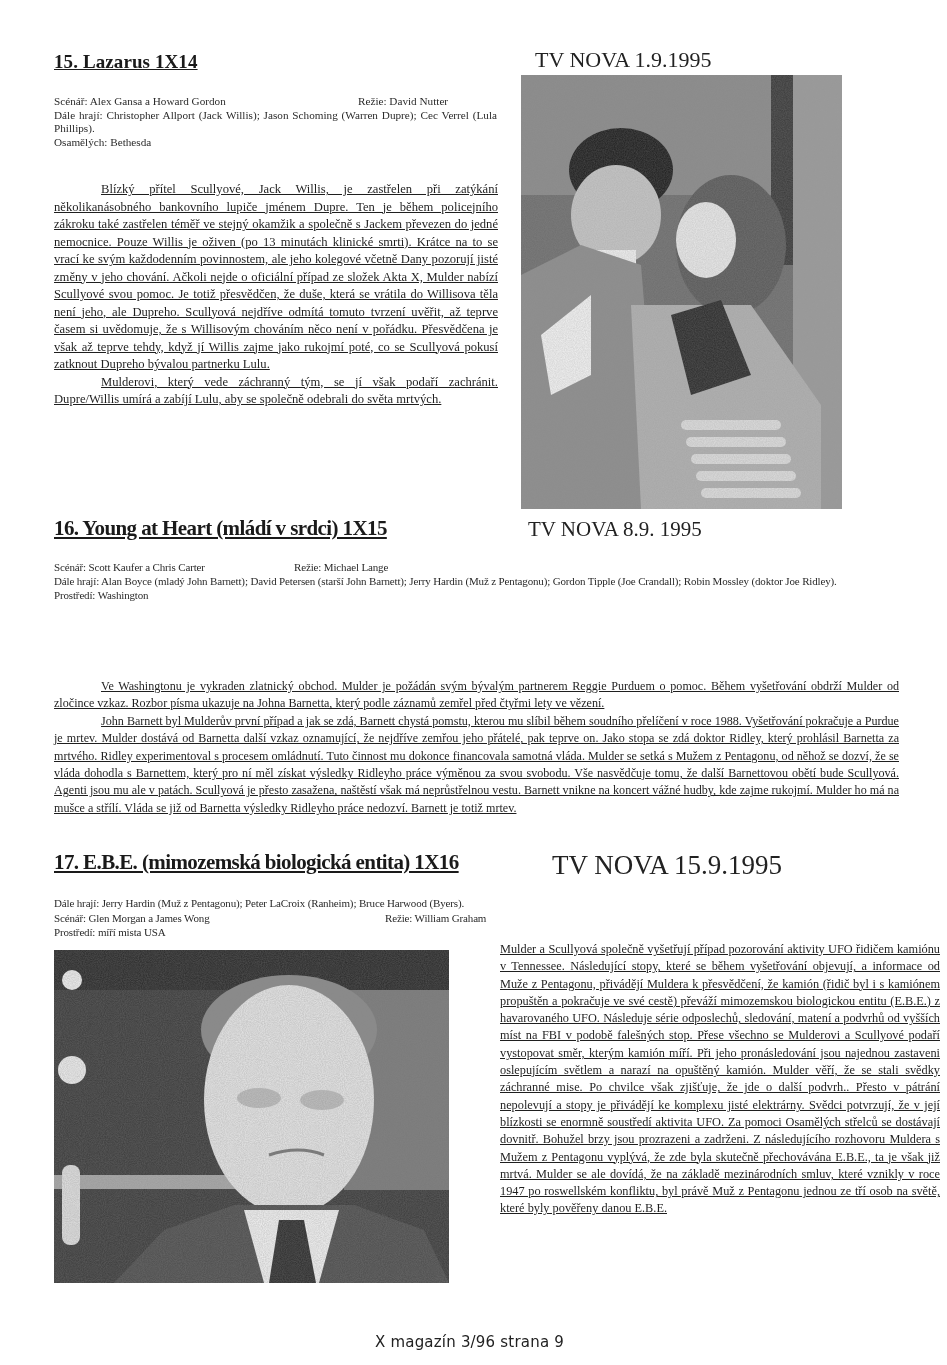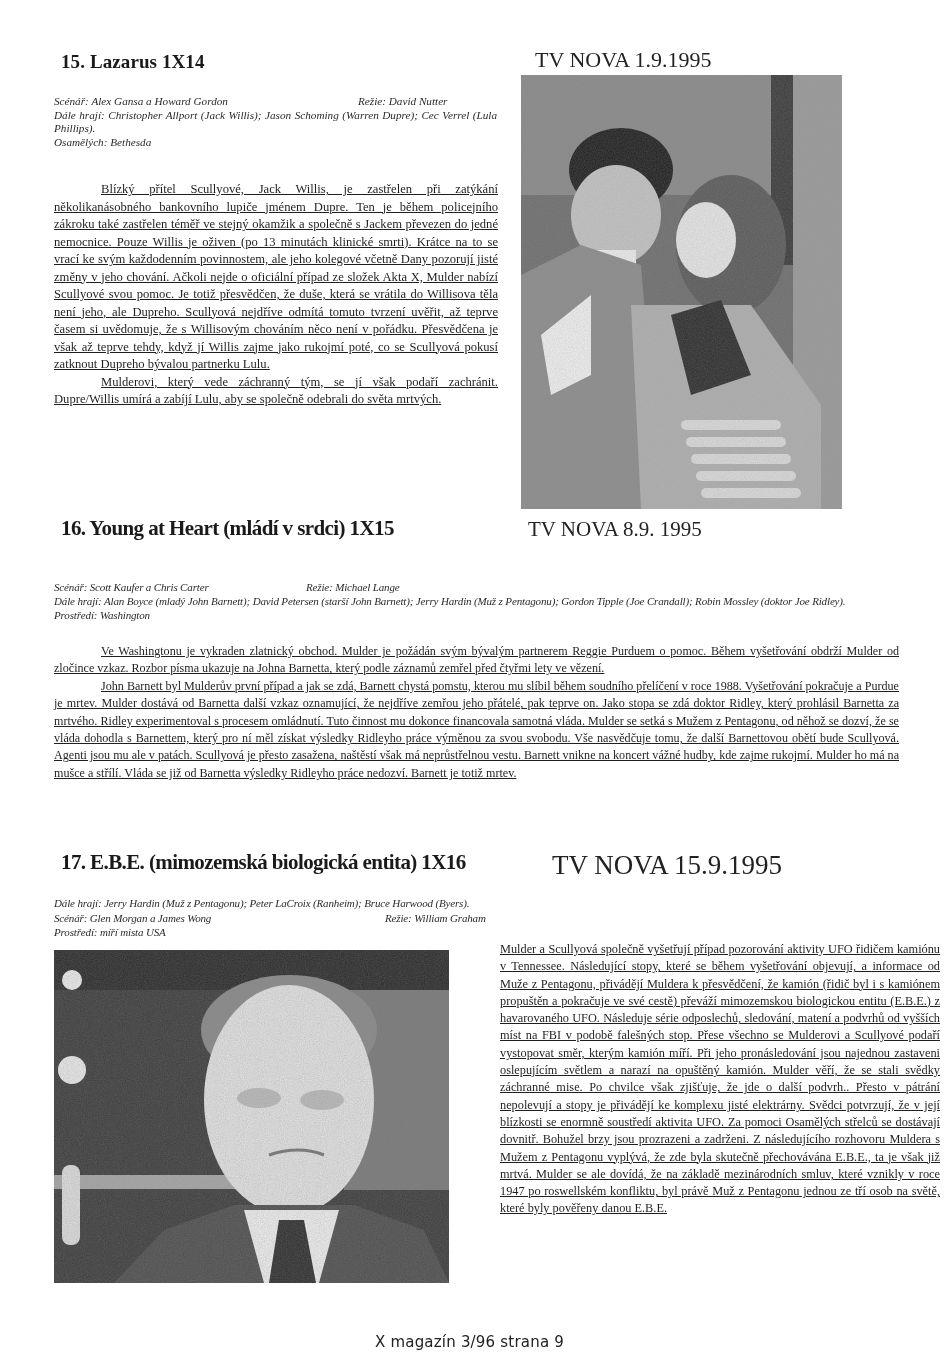--- a/index.html
+++ b/index.html
@@ -1,25 +1,25 @@
 <!DOCTYPE html>
 <html><head>
 <meta charset="utf-8">
 <style>
   html, body { margin:0; padding:0; background:#ffffff; }
   body { width:947px; height:1365px; position:relative; overflow:hidden; font-family:"Liberation Serif", serif; color:#1a1a1a; }
   .abs { position:absolute; }
-  .ep-title { font-weight:bold; font-size:19px; letter-spacing:0.1px; white-space:nowrap;margin-left:7px; }
+  .ep-title { font-weight:bold; font-size:19px; text-decoration:underline; letter-spacing:0.1px; white-space:nowrap; }
   .broadcast { font-size:21px; white-space:nowrap; color:#222; }
-  .credits { font-size:11.2px; line-height:13.6px; color:#2a2a2a;font-style:italic; }
+  .credits { font-size:11.2px; line-height:13.6px; color:#2a2a2a; }
   .credits .row { white-space:nowrap; }
   .credits .wrap { white-space:normal; text-align:justify; }
   .body-text { font-size:12.6px; line-height:17.5px; text-align:justify; color:#1f1f1f;text-decoration:underline; }
   .body-text p { margin:0; text-indent:47px; }
-  .body-text.s2 { font-size:12.1px; line-height:17.4px; }
+  .body-text.s2 { font-size:12.1px; line-height:17.4px;margin-top:35px; }
   .body-text.s2 p { text-indent:47px; }
   .body-text.s3 { font-size:12.3px; line-height:17.3px; }
   .body-text.s3 p { text-indent:0; }
   .photo { background:#555; overflow:hidden; }
   .photo svg { display:block; width:100%; height:100%; }
   .footer { font-family:"DejaVu Sans", sans-serif; font-size:15px; letter-spacing:0.2px; color:#222; white-space:nowrap;margin-top:15px; }
 </style>
 </head>
 <body>
 
@@ -73,23 +73,23 @@
       <rect x="180" y="413" width="100" height="10" rx="5"></rect>
     </g>
     <rect width="321" height="434" filter="url(#grain1)"></rect>
   </svg>
 </div>
 
 <div class="abs ep-title" style="left:54px; top:516px; font-size:21px; letter-spacing:-0.6px;">16. Young at Heart (mládí v srdci)  1X15</div>
 <div class="abs broadcast" style="left:528px; top:517px; font-size:21px;">TV NOVA 8.9. 1995</div>
 
 <div class="abs credits" style="left:54px; top:561px; width:845px; font-size:11px; line-height:13.9px; letter-spacing:-0.15px;">
-  <div class="row" style="position:relative;margin-top:20px;">
+  <div class="row" style="position:relative;">
     <span>Scénář: Scott Kaufer a Chris Carter</span>
-    <span style="position:absolute; left:252px;">Režie: Michael Lange</span>
+    <span style="position:absolute; left:240px;">Režie: Michael Lange</span>
   </div>
   <div class="wrap" style="text-align:left;">Dále hrají: Alan Boyce (mladý John Barnett); David Petersen (starší John Barnett); Jerry Hardin (Muž z Pentagonu); Gordon Tipple (Joe Crandall); Robin Mossley (doktor Joe Ridley).</div>
   <div class="row">Prostředí: Washington</div>
 </div>
 
 <div class="abs body-text s2" style="left:54px; top:643px; width:845px;">
   <p>Ve Washingtonu je vykraden zlatnický obchod. Mulder je požádán svým bývalým partnerem Reggie Purduem o pomoc. Během vyšetřování obdrží Mulder od zločince vzkaz. Rozbor písma ukazuje na Johna Barnetta, který podle záznamů zemřel před čtyřmi lety ve vězení.</p>
   <p>John Barnett byl Mulderův první případ a jak se zdá, Barnett chystá pomstu, kterou mu slíbil během soudního přelíčení v roce 1988. Vyšetřování pokračuje a Purdue je mrtev. Mulder dostává od Barnetta další vzkaz oznamující, že nejdříve zemřou jeho přátelé, pak teprve on. Jako stopa se zdá doktor Ridley, který prohlásil Barnetta za mrtvého. Ridley experimentoval s procesem omládnutí. Tuto činnost mu dokonce financovala samotná vláda. Mulder se setká s Mužem z Pentagonu, od něhož se dozví, že se vláda dohodla s Barnettem, který pro ní měl získat výsledky Ridleyho práce výměnou za svou svobodu. Vše nasvědčuje tomu, že další Barnettovou obětí bude Scullyová. Agenti jsou mu ale v patách. Scullyová je přesto zasažena, naštěstí však má neprůstřelnou vestu. Barnett vnikne na koncert vážné hudby, kde zajme rukojmí. Mulder ho má na mušce a střílí. Vláda se již od Barnetta výsledky Ridleyho práce nedozví. Barnett je totiž mrtev.</p>
 </div>
 

